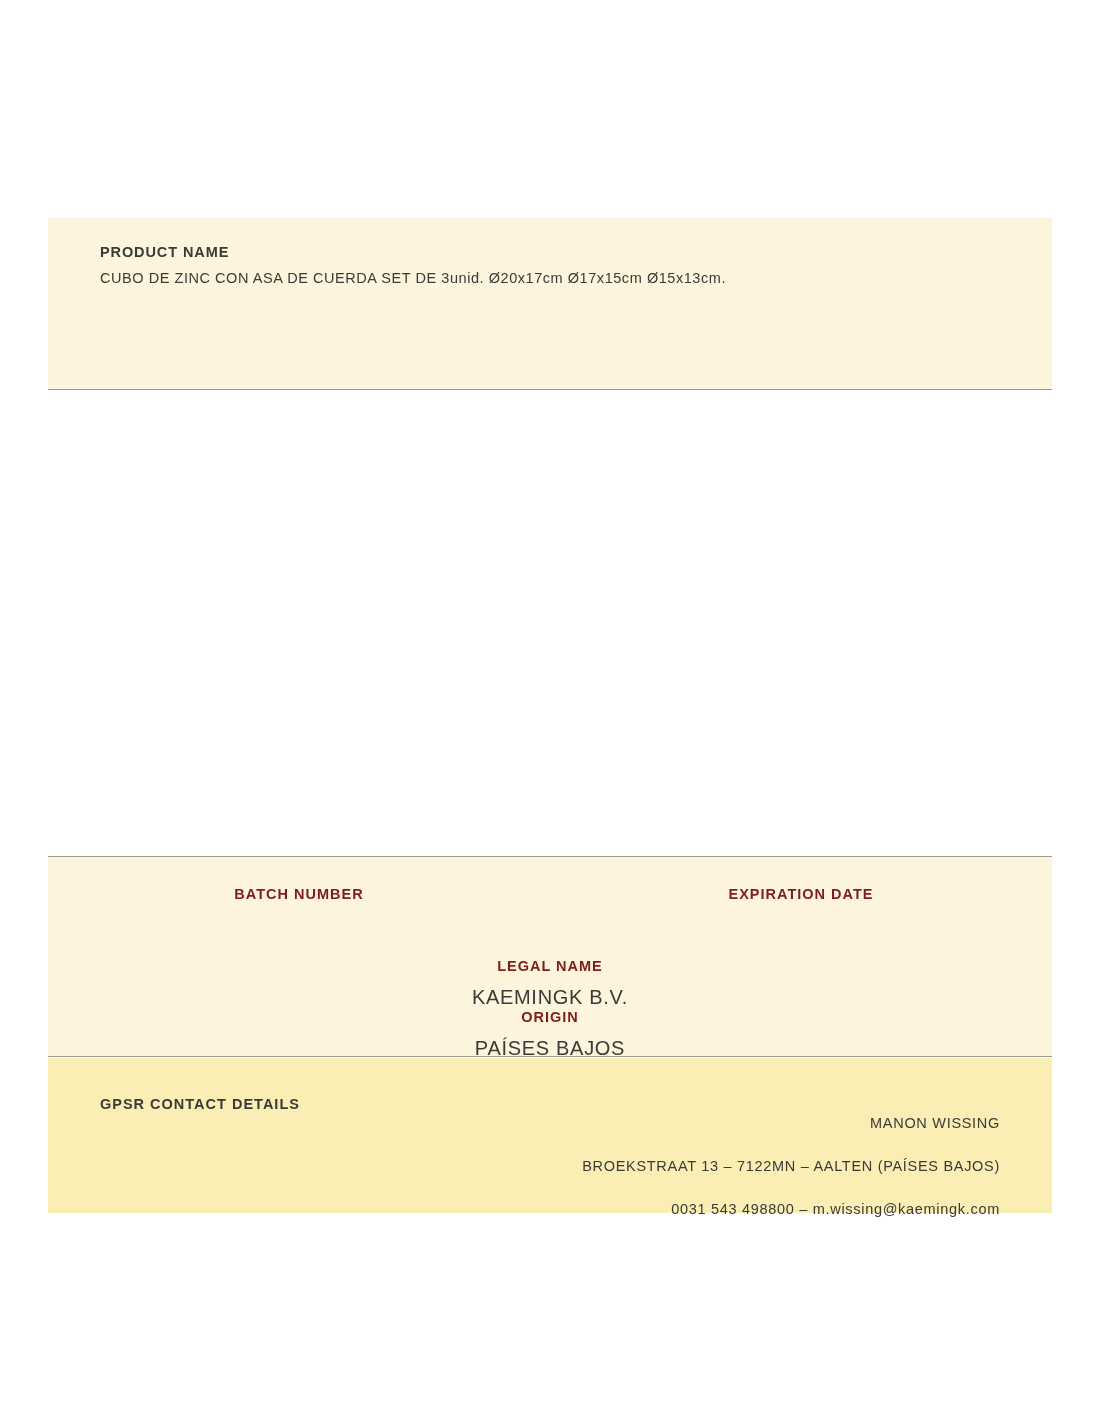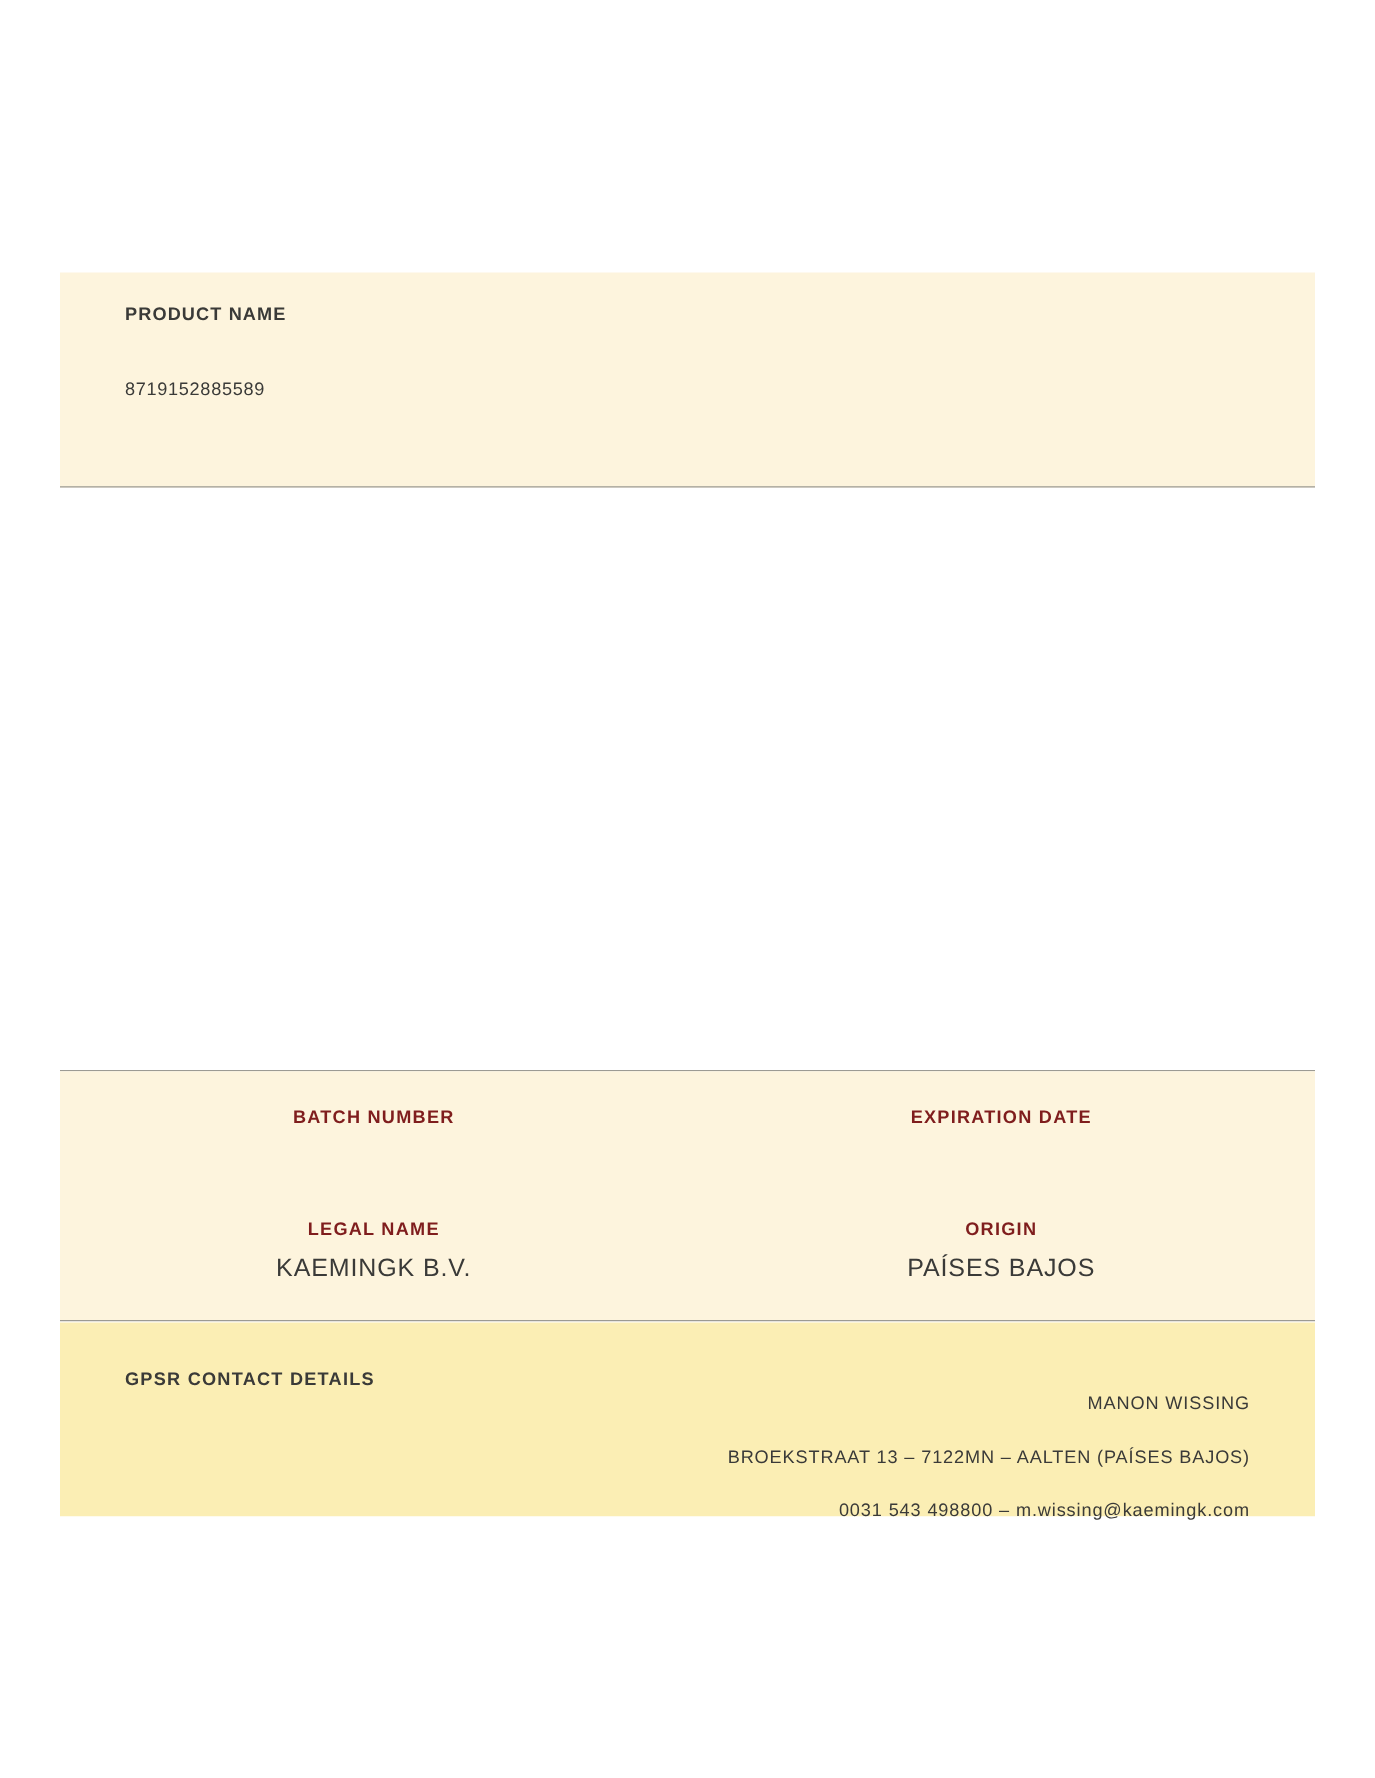--- a/index.html
+++ b/index.html
@@ -91,21 +91,21 @@
     height: 1px;
     background: #9c9a93;
   }
   .batch-row {
     position: absolute;
     left: 0;
     width: 100%;
     display: flex;
   }
   .batch-row.r1 { top: 27px; }
-  .batch-row.r2 { top: 117px; }
+  .batch-row.r2 { top: 99px; flex-direction: column; }
 
   .cell {
     flex: 0 0 50%;
     text-align: center;
   }
   .cell .c-label {
     font-size: 14.5px;
     font-weight: bold;
     letter-spacing: 1px;
     color: #7f1d1d;
@@ -155,22 +155,22 @@
     margin-top: 15px;
   }
 </style>
 </head>
 <body>
 
 <div class="page">
 
   <div class="product-block">
     <div class="field-label">PRODUCT NAME</div>
+    <div class="field-value">CUBO DE ZINC CON ASA DE CUERDA SET DE 3unid. Ø20x17cm Ø17x15cm Ø15x13cm.</div>
     <div class="gap"></div>
-    <div class="field-value">8719152885589</div>
   </div>
 
   <div class="middle-divider"></div>
 
   <div class="batch-block">
     <div class="batch-row r1">
       <div class="cell">
         <div class="c-label">BATCH NUMBER</div>
         <div class="c-value"></div>
       </div>

